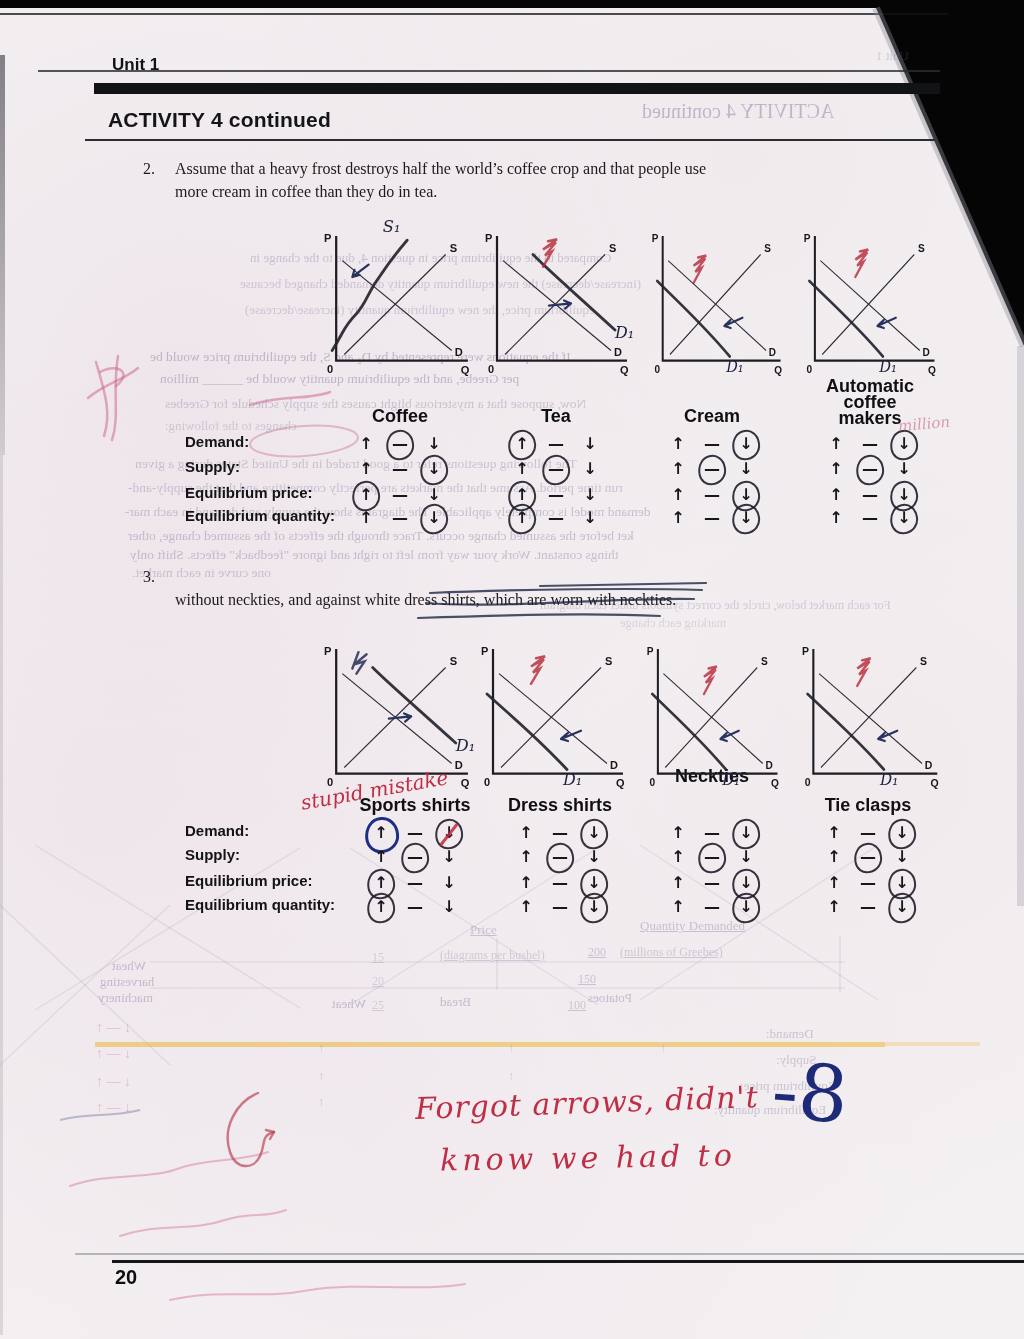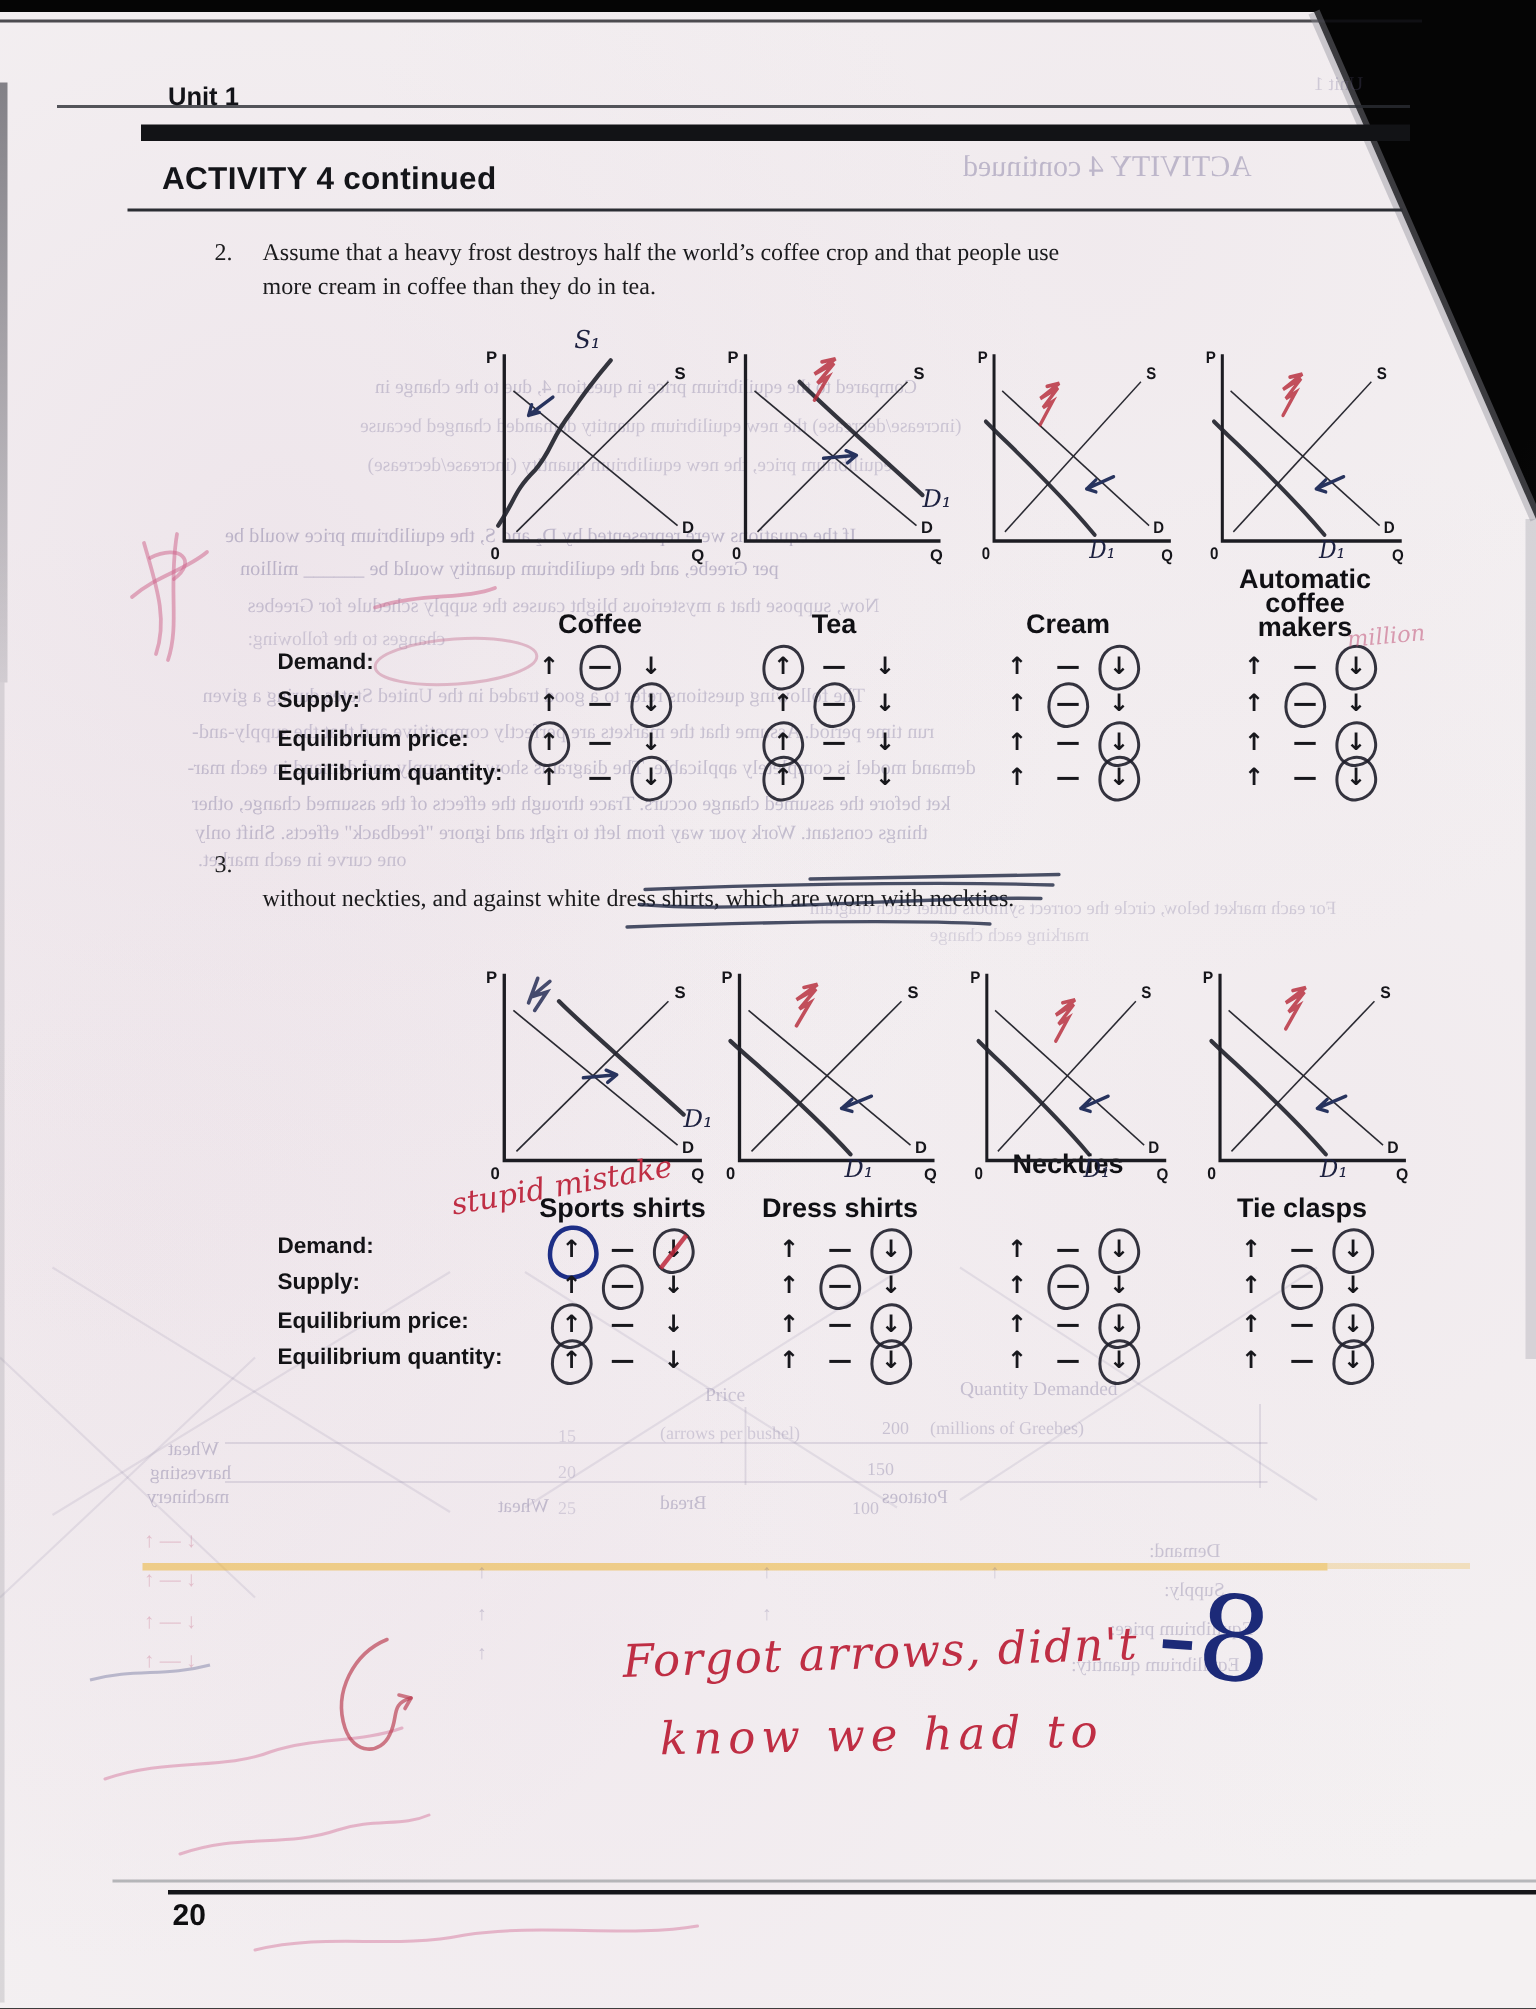--- a/index.html
+++ b/index.html
@@ -27,21 +27,21 @@
   .sym{font-family:"DejaVu Sans",sans-serif;font-size:16px;font-weight:bold;color:#17171c;
     width:18px;text-align:center;position:relative;display:inline-block;line-height:22px;}
   .circled::after{content:"";position:absolute;left:-5px;top:-3px;width:24px;height:26px;
     border:2px solid rgba(30,30,42,.9);border-radius:52% 48% 55% 45%/60% 50% 50% 45%;transform:rotate(-10deg);}
   .circled-blue::after{content:"";position:absolute;left:-7px;top:-5px;width:28px;height:30px;
     border:3.5px solid #1d2e86;border-radius:50% 50% 55% 45%/58% 52% 48% 46%;transform:rotate(-6deg);}
   .crossed-red::before{content:"";position:absolute;left:-5px;top:11px;width:28px;height:0;
     border-top:3px solid rgba(190,40,60,.85);transform:rotate(-52deg);z-index:2;}
   .bleed{position:absolute;transform:scaleX(-1);color:#6b6390;white-space:nowrap;
     font-family:"Liberation Serif",serif;pointer-events:none;z-index:1;}
-  .bleed.nomirror{transform:none;}
+  .bleed.nomirror{transform:none;text-decoration:underline;}
   .graphsvg{position:absolute;overflow:visible;z-index:2;}
   .axis{stroke:#1c1c22;stroke-width:2.2;fill:none;}
   .pline{stroke:#2a2a32;stroke-width:1.1;}
   .axlab{font:bold 11px "Liberation Sans",sans-serif;fill:#15151a;}
   .hand{stroke:#23242e;stroke-width:2.8;fill:none;stroke-linecap:round;opacity:.92;}
   .handarrow{stroke:#27335e;stroke-width:2.2;fill:none;stroke-linecap:round;}
   .handlab{font:italic 16px "DejaVu Serif",serif;fill:#1d2140;}
   .redmark{stroke:#b52736;stroke-width:2.4;fill:none;opacity:.8;stroke-linecap:round;}
   .penmark{stroke:#272e56;stroke-width:2.4;fill:none;opacity:.85;stroke-linecap:round;}
   .red-script{font-family:"DejaVu Serif",serif;font-style:italic;color:#bf2e44;white-space:nowrap;}
@@ -147,21 +147,21 @@
     <div class="bleed" style="left: 135px; top: 456px; font-size: 13.5px; opacity: 0.3;">The following questions refer to a good traded in the United States during a given</div>
     <div class="bleed" style="left: 128px; top: 480px; font-size: 13.5px; opacity: 0.3;">run time period. Assume that the markets are perfectly competitive and that the supply-and-</div>
     <div class="bleed" style="left: 125px; top: 504px; font-size: 13.5px; opacity: 0.32;">demand model is completely applicable. The diagrams show the supply and demand in each mar-</div>
     <div class="bleed" style="left: 128px; top: 528px; font-size: 13.5px; opacity: 0.34;">ket before the assumed change occurs. Trace through the effects of the assumed change, other</div>
     <div class="bleed" style="left: 130px; top: 547px; font-size: 13.5px; opacity: 0.34;">things constant. Work your way from left to right and ignore "feedback" effects. Shift only</div>
     <div class="bleed" style="left: 132px; top: 565px; font-size: 13.5px; opacity: 0.3;">one curve in each market.</div>
     <div class="bleed" style="left: 540px; top: 598px; font-size: 12.5px; opacity: 0.25;">For each market below, circle the correct symbols under each diagram</div>
     <div class="bleed" style="left: 620px; top: 616px; font-size: 12.5px; opacity: 0.2;">marking each change</div>
     <div class="bleed nomirror" style="left: 470px; top: 922px; font-size: 13px; opacity: 0.3;">Price</div>
     <div class="bleed nomirror" style="left: 640px; top: 918px; font-size: 13px; opacity: 0.32;">Quantity Demanded</div>
-    <div class="bleed nomirror" style="left: 440px; top: 948px; font-size: 12px; opacity: 0.25;">(arrows per bushel)</div>
+    <div class="bleed nomirror" style="left: 440px; top: 948px; font-size: 12px; opacity: 0.25;">(diagrams per bushel)</div>
     <div class="bleed nomirror" style="left: 620px; top: 945px; font-size: 12px; opacity: 0.28;">(millions of Greebes)</div>
     <div class="bleed nomirror" style="left: 372px; top: 950px; font-size: 12px; opacity: 0.22;">15</div>
     <div class="bleed nomirror" style="left: 372px; top: 974px; font-size: 12px; opacity: 0.22;">20</div>
     <div class="bleed nomirror" style="left: 372px; top: 998px; font-size: 12px; opacity: 0.22;">25</div>
     <div class="bleed nomirror" style="left: 588px; top: 945px; font-size: 12px; opacity: 0.3;">200</div>
     <div class="bleed nomirror" style="left: 578px; top: 972px; font-size: 12px; opacity: 0.3;">150</div>
     <div class="bleed nomirror" style="left: 568px; top: 998px; font-size: 12px; opacity: 0.3;">100</div>
     <div class="bleed" style="left: 112px; top: 958px; font-size: 13px; opacity: 0.35;">Wheat</div>
     <div class="bleed" style="left: 100px; top: 974px; font-size: 13px; opacity: 0.35;">harvesting</div>
     <div class="bleed" style="left: 98px; top: 990px; font-size: 13px; opacity: 0.35;">machinery</div>

